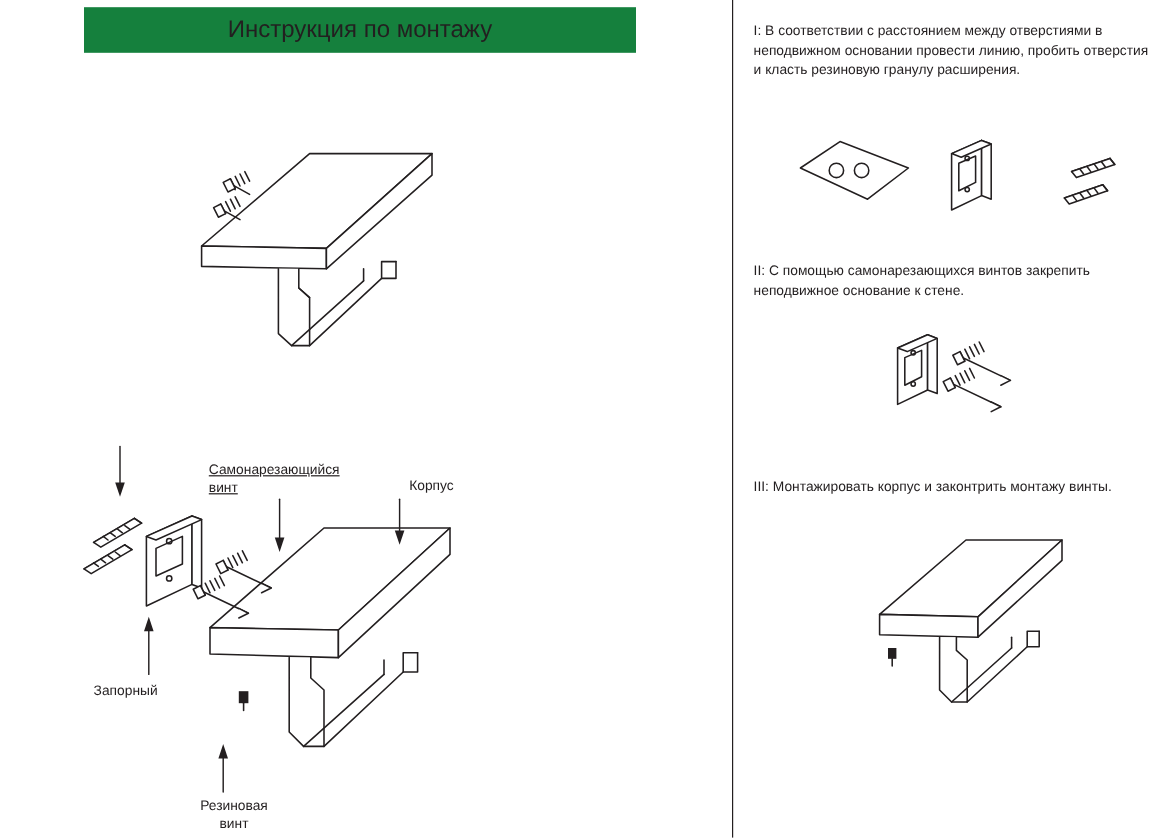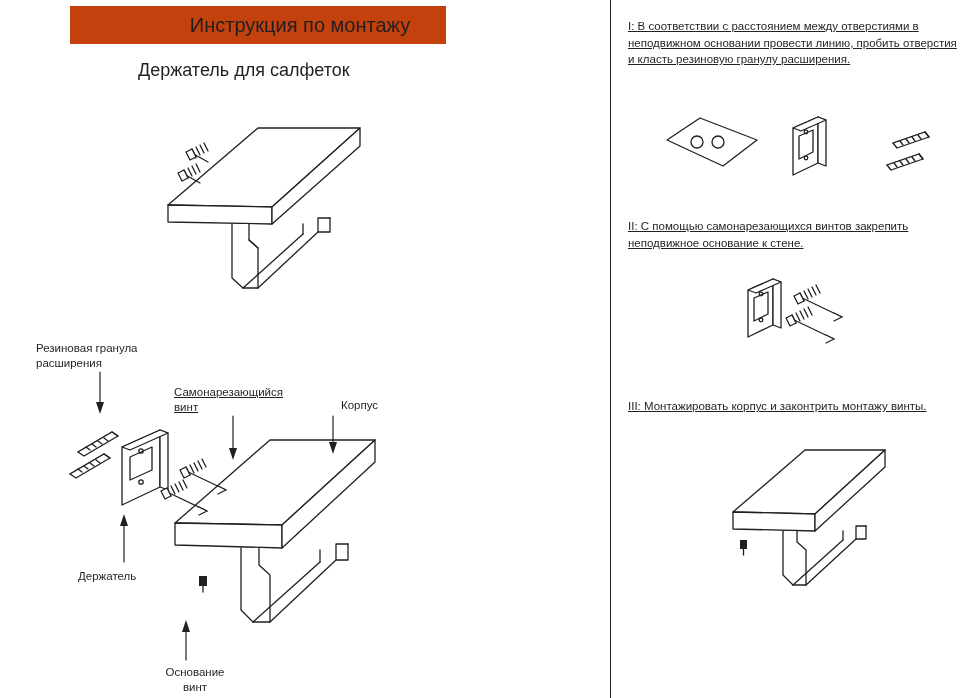--- a/index.html
+++ b/index.html
@@ -25,23 +25,23 @@
     left: 610px;
     top: 0;
     width: 1px;
     height: 698px;
     background: #231f20;
   }
   .title-bar {
     position: absolute;
     left: 70px;
     top: 6px;
-    width: 376px;
+    width: 460px;
     height: 38px;
-    background: #c2410c;
+    background: #15803d;
   }
   .title-bar-text {
     position: absolute;
     left: 0;
     top: 0;
     width: 460px;
     height: 38px;
     line-height: 38px;
     text-align: center;
     font-size: 20px;
@@ -65,21 +65,20 @@
   .lbl-screw   { left: 174px; top: 385px; width: 130px; }
   .lbl-body    { left: 324px; top: 398px; width: 80px; margin-left: 17px; }
   .lbl-base    { left: 78px; top: 569px; width: 90px; }
   .lbl-lock    { left: 150px; top: 665px; width: 90px; text-align: center;}
   
   .rtext {
     position: absolute;
     font-size: 11.5px;
     line-height: 16.5px;
     color: #231f20;
-    text-decoration: underline;
   }
   .rtext-1 { left: 628px; top: 18px; width: 330px; }
   .rtext-2 { left: 628px; top: 218px; width: 330px; }
   .rtext-3 { left: 628px; top: 398px; width: 336px; }
   svg { display: block; }
   .svg-layer {
     position: absolute;
     left: 0;
     top: 0;
     width: 970px;
@@ -91,29 +90,26 @@
 <body>
 
 <div class="page">
 
   <div class="divider-v"></div>
 
   <div class="title-bar">
     <div class="title-bar-text">Инструкция по монтажу</div>
   </div>
 
-  <div class="subtitle">Держатель для салфеток</div>
-
-  <div class="lbl lbl-granule" style="white-space: pre-line;">Резиновая гранула
-расширения</div>
+
   <div class="lbl lbl-screw" style="white-space: pre-line; text-decoration: underline;">Самонарезающийся
 винт</div>
   <div class="lbl lbl-body">Корпус</div>
-  <div class="lbl lbl-base">Держатель</div>
-  <div class="lbl lbl-lock" style="white-space: pre-line;">Основание
+  <div class="lbl lbl-base">Запорный</div>
+  <div class="lbl lbl-lock" style="white-space: pre-line;">Резиновая
 винт</div>
 
   <div class="rtext rtext-1">I: В соответствии с расстоянием между отверстиями в неподвижном основании провести линию, пробить отверстия и класть резиновую гранулу расширения.</div>
   <div class="rtext rtext-2">II: С помощью самонарезающихся винтов закрепить неподвижное основание к стене.</div>
   <div class="rtext rtext-3">III: Монтажировать корпус и законтрить монтажу винты.</div>
 
   <svg class="svg-layer" viewBox="0 0 970 698" xmlns="http://www.w3.org/2000/svg">
     <g fill="none" stroke="#231f20" stroke-width="1.3" stroke-linejoin="round" stroke-linecap="round">
 
       <g>

